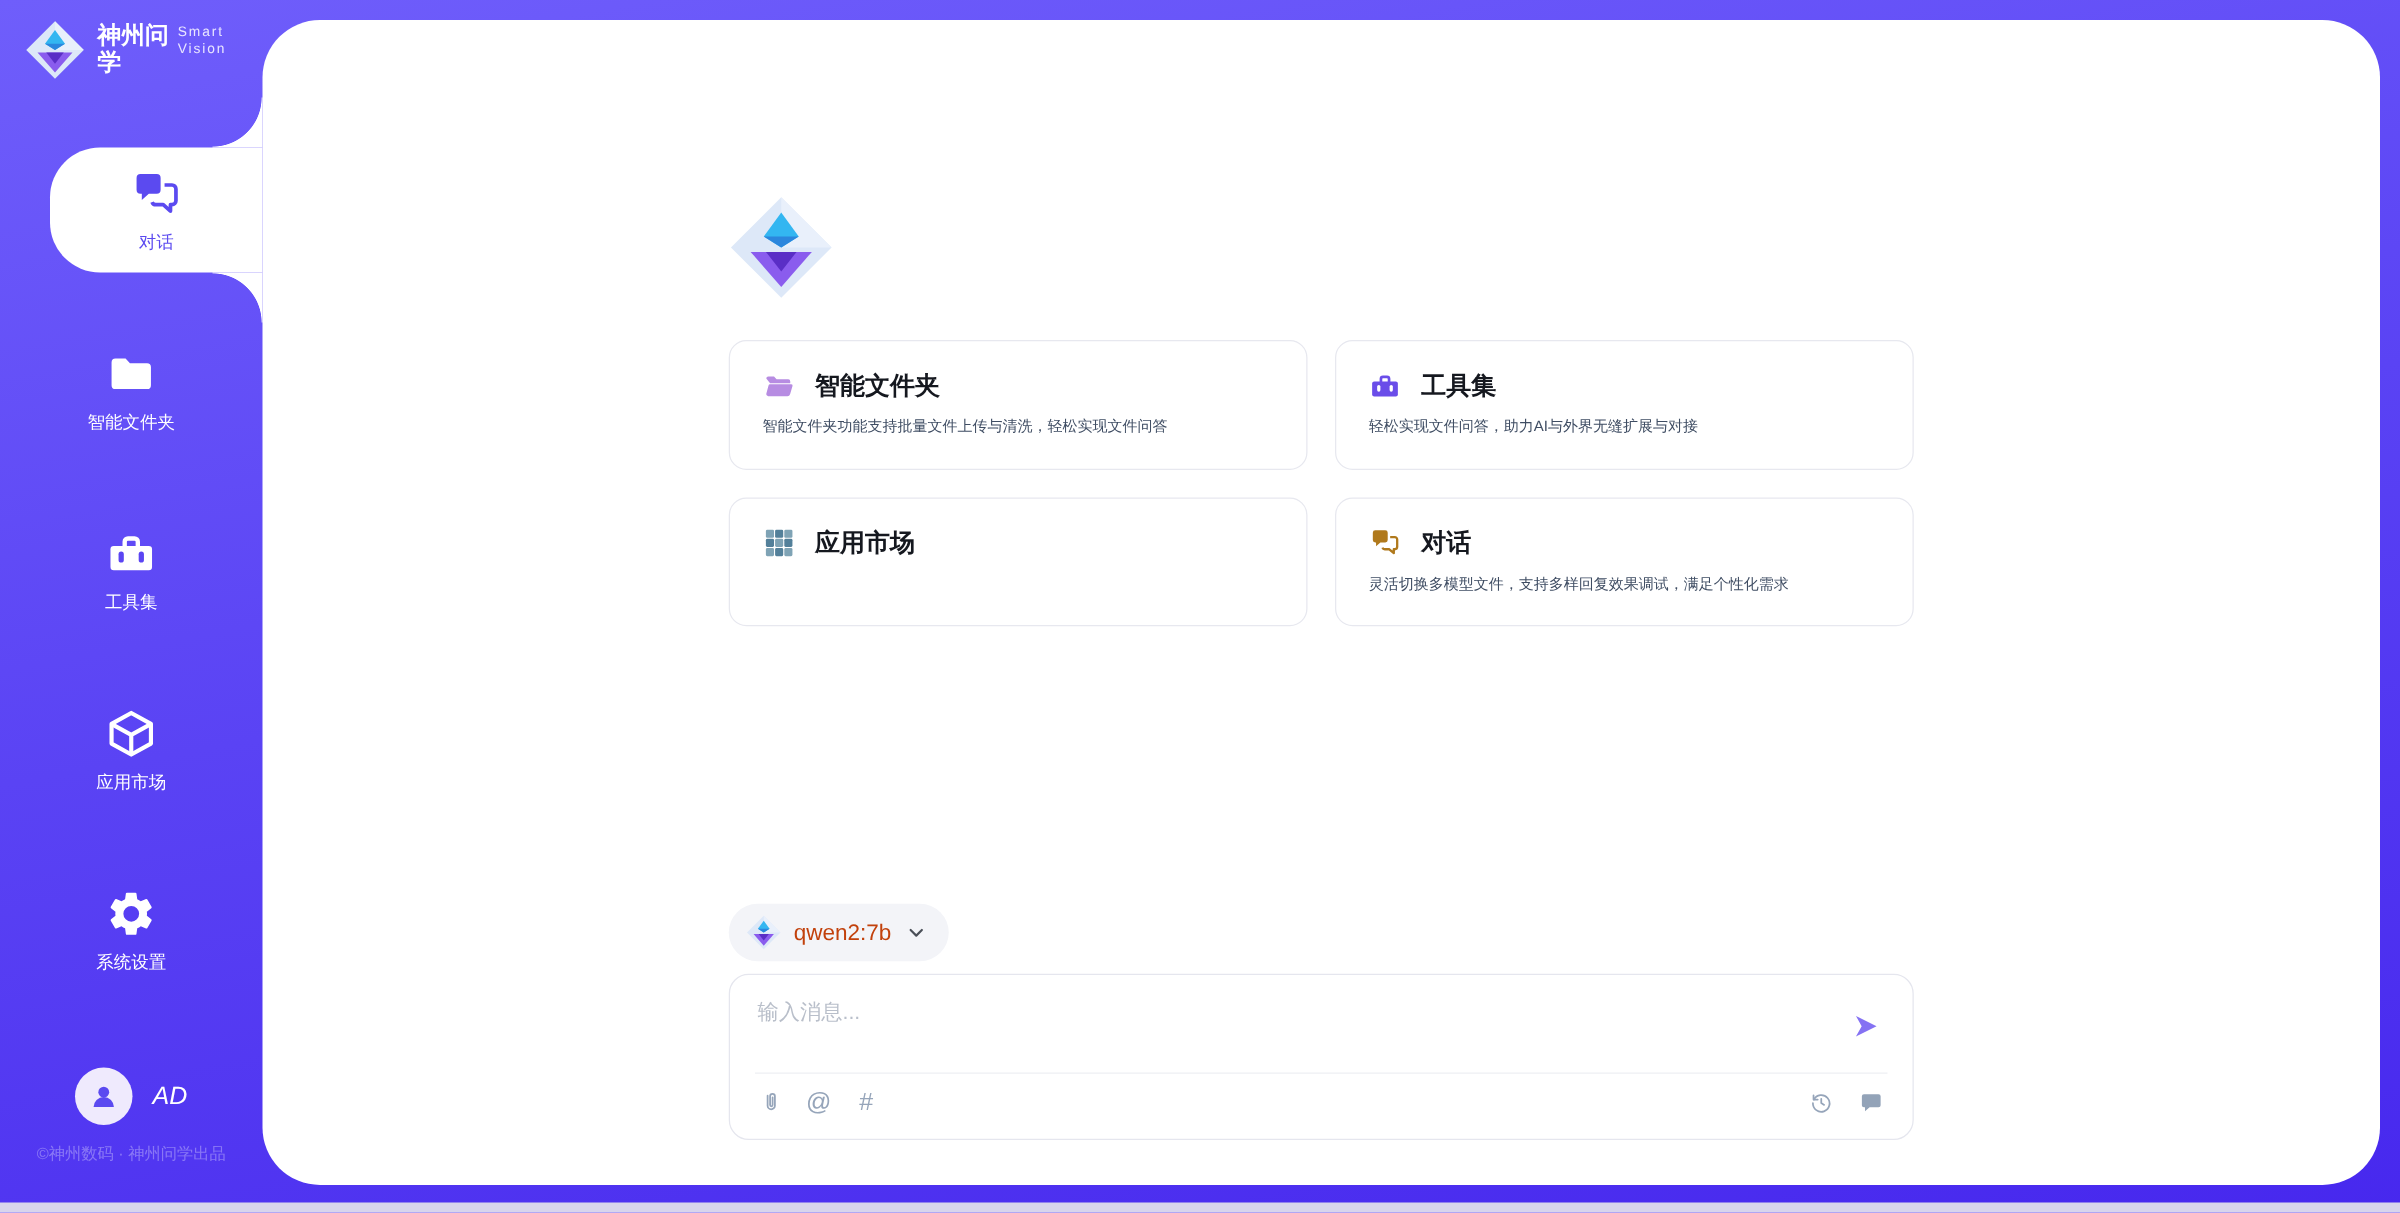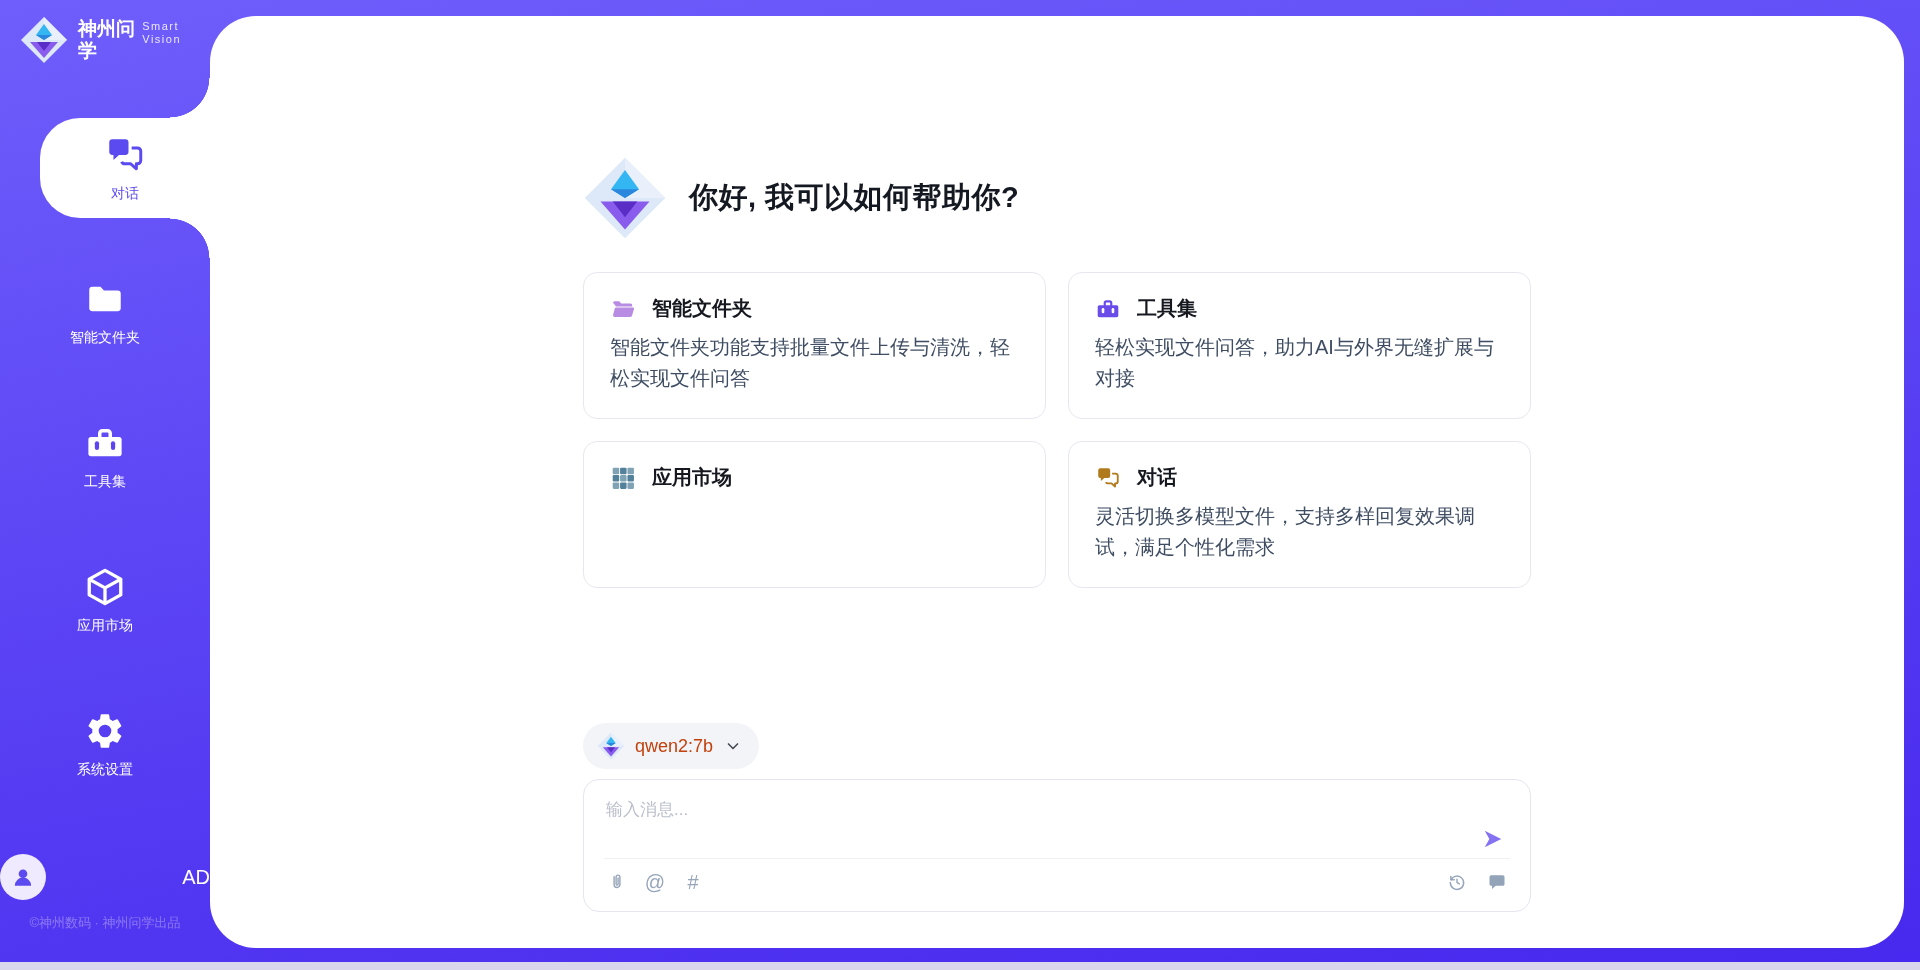--- a/index.html
+++ b/index.html
@@ -19,43 +19,43 @@
   .logo-title{font-size:19px;font-weight:bold;color:#ffffff;}
   .logo-sub{font-size:11px;color:#e9e6ff;letter-spacing:1.5px;margin-top:2px;}
   .nav{display:flex;flex-direction:column;margin-top:54px;}
   .nav-item{height:100px;margin-bottom:44px;display:flex;flex-direction:column;align-items:center;justify-content:center;gap:9px;font-size:14px;color:#ffffff;cursor:pointer;}
   .nav-icon{width:42px;height:42px;display:block;}
   .nav-item.active{width:170px;margin-left:40px;background:#ffffff;border-radius:40px 0 0 40px;color:#5b4af0;position:relative;}
   .nav-item.active::before{content:"";position:absolute;right:0;top:-40px;width:40px;height:40px;
     background:radial-gradient(circle 40px at 0 0,transparent 39px,#ffffff 39.6px);}
   .nav-item.active::after{content:"";position:absolute;right:0;bottom:-40px;width:40px;height:40px;
     background:radial-gradient(circle 40px at 0 100%,transparent 39px,#ffffff 39.6px);}
-  .user-row{margin-top:auto;display:flex;align-items:center;justify-content:space-between;gap:16px;margin-bottom:14px;cursor:pointer;}
+  .user-row{margin-top:auto;display:flex;align-items:center;justify-content:center;gap:16px;margin-bottom:14px;cursor:pointer;font-style:italic;}
   .avatar{width:46px;height:46px;border-radius:50%;background:#efeafd;display:flex;align-items:center;justify-content:center;}
   .user-name{font-size:20px;color:#ffffff;}
   .sidebar-footer{text-align:center;font-size:13px;color:rgba(255,255,255,0.32);margin-bottom:16px;}
   
   .main-panel{position:absolute;left:210px;top:16px;right:16px;bottom:22px;background:#ffffff;border-radius:46px;display:flex;justify-content:center;z-index:1;}
   .content{width:948px;display:flex;flex-direction:column;}
   .greeting{margin-top:140px;display:flex;align-items:center;gap:22px;}
   .greeting-diamond{width:84px;height:84px;}
   .greeting-title{font-size:29px;font-weight:bold;color:#141821;letter-spacing:0.5px;}
   .cards{margin-top:32px;display:grid;grid-template-columns:1fr 1fr;gap:22px;}
   .card{border:1px solid #e7e8ef;border-radius:14px;background:#ffffff;padding:22px 26px 24px;cursor:pointer;}
   .card-head{display:flex;align-items:center;gap:16px;}
   .card-icon{width:26px;height:26px;flex:0 0 auto;}
   .card-title{font-size:20px;font-weight:bold;color:#15181f;}
-  .card-desc{margin-top:10px;font-size:20px;line-height:1.55;color:#3f4d63;}
+  .card-desc{margin-top:10px;font-size:12px;line-height:1.55;color:#3f4d63;}
   .spacer{flex:1;}
   .model-chip{align-self:flex-start;display:flex;align-items:center;gap:10px;height:46px;padding:0 18px 0 14px;border-radius:26px;background:#f3f4f8;cursor:pointer;}
   .chip-diamond{width:28px;height:28px;}
   .model-name{font-size:18px;color:#c2410c;}
   .chevron{width:16px;height:16px;margin-left:2px;}
   .composer{margin-top:10px;margin-bottom:36px;border:1px solid #e5e6ee;border-radius:16px;padding:14px 20px 6px;display:flex;flex-direction:column;}
-  .input-row{display:flex;align-items:flex-end;}
+  .input-row{display:flex;align-items:flex-start;}
   .msg-input{flex:1;border:none;outline:none;resize:none;height:58px;font-size:17px;color:#333;font-family:inherit;padding:4px 0 0 2px;background:transparent;}
   .msg-input::placeholder{color:#b9bfca;}
   .send-btn{background:none;border:none;padding:6px;cursor:pointer;margin-top:10px;}
   .send-btn svg{width:22px;height:22px;display:block;}
   .divider{border-top:1px solid #eef0f4;margin:2px 0 0;}
   .toolbar{display:flex;align-items:center;height:46px;color:#96a5ba;}
   .tool{display:flex;align-items:center;justify-content:center;width:26px;height:26px;margin-right:12px;cursor:pointer;background:none;border:none;padding:0;color:#96a5ba;}
   .tool svg{width:20px;height:20px;display:block;}
   .tool-char{font-size:20px;font-weight:500;line-height:1;color:#96a5ba;}
   .toolbar-right{margin-left:auto;display:flex;align-items:center;}
@@ -143,21 +143,20 @@
   <div class="sidebar-footer">©神州数码 · 神州问学出品</div>
 </aside>
 
 <main class="main-panel">
   <div class="content">
 
     <div class="greeting">
       <svg class="greeting-diamond">
           <use href="#diamond-logo"></use>
         </svg>
-      <h1 class="greeting-title">你好, 我可以如何帮助你?</h1>
     </div>
 
     <div class="cards">
 
       <div class="card">
         <div class="card-head">
           <svg class="card-icon" viewBox="0 0 24 24">
             <path d="M2.8 6.3A1.5 1.5 0 0 1 4.3 4.8h4.2l1.9 2.1H19a1.5 1.5 0 0 1 1.5 1.5v1.4H5.6z" fill="#b78ce2"></path>
             <path d="M5.3 10.6h15.9a1 1 0 0 1 .96 1.3l-1.8 6a2 2 0 0 1-1.9 1.4H4.3a1.5 1.5 0 0 1-1.45-1.9l1.55-5.8a1.3 1.3 0 0 1 .9-1z" fill="#b78ce2"></path>
           </svg>

